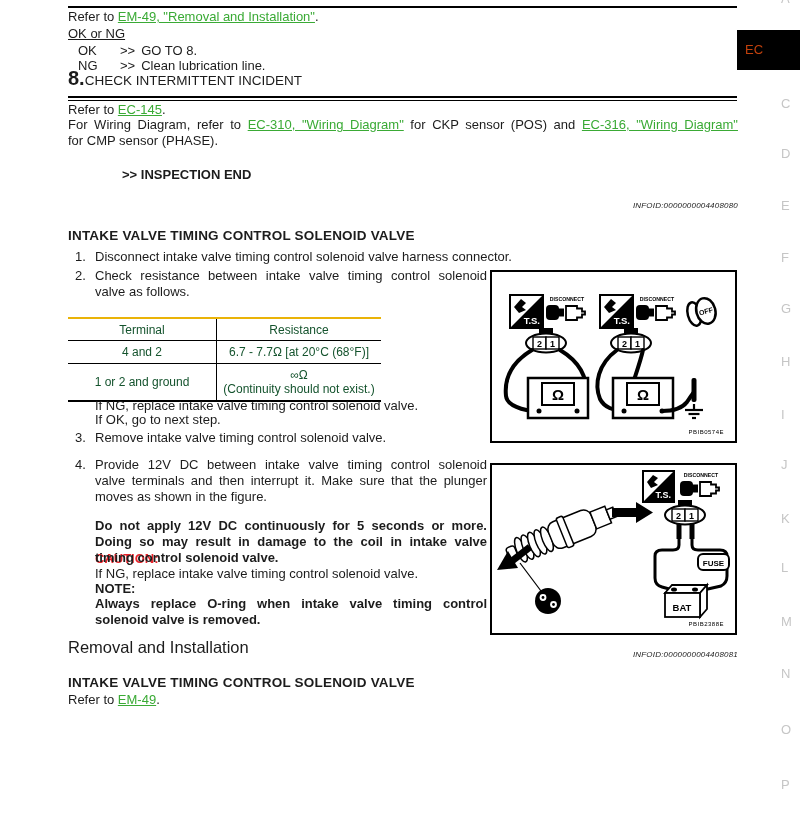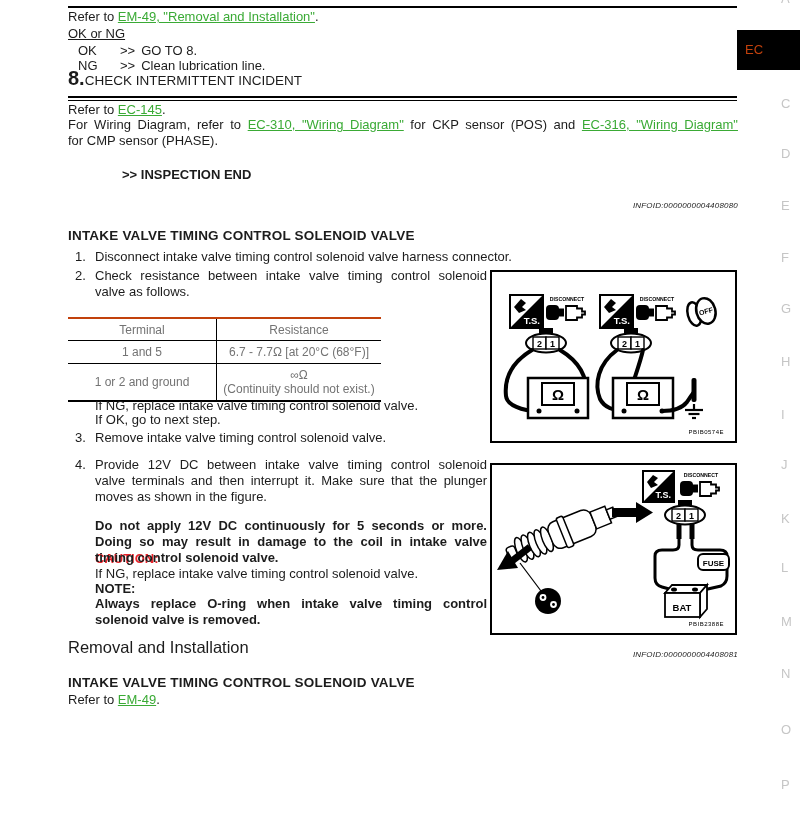--- a/index.html
+++ b/index.html
@@ -24,21 +24,21 @@
   .infoid{font-size:8px;font-style:italic;color:#222;letter-spacing:.2px;}
   .stepnum{position:absolute;left:75px;}
   .steptext{position:absolute;left:95px;}
   .caution{color:var(--color-caution);font-weight:bold;margin-top:48px;}
   
   .row{position:absolute;left:78px;display:flex;}
   .row .verdict{width:42px;}
   .row .arrow{margin-right:6px;}
   
   table.spec{position:absolute;left:68px;top:317px;width:313px;border-collapse:collapse;
-             font-size:12px;color:#737373;border-top:2px solid #c2410c;border-bottom:2px solid #000;}
+             font-size:12px;color:#14532d;border-top:2px solid #eab308;border-bottom:2px solid #000;}
   table.spec td{text-align:center;vertical-align:middle;padding:2px 4px;}
   table.spec tr{border-bottom:1px solid #000;}
   table.spec tr:last-child{border-bottom:none;}
   table.spec td.c1{width:140px;border-right:1px solid #000;}
   table.spec tr.hdr td{height:17px;}
   table.spec tr.r1 td{height:18px;}
   table.spec tr.r2 td{height:32px;line-height:14px;}
   
   .fig{position:absolute;border:2px solid #000;background:#fff;}
   svg text{font-family:"Liberation Sans","DejaVu Sans",sans-serif;}
@@ -100,21 +100,21 @@
   <div class="t steptext jl" style="top:268px;width:392px;">Check resistance between intake valve timing control solenoid</div>
   <div class="t steptext" style="top:284px;">valve as follows.</div>
 
   <table class="spec">
     <tbody>
         <tr class="hdr">
       <td class="c1">Terminal</td>
       <td>Resistance</td>
     </tr>
     <tr class="r1">
-      <td class="c1">1 and 5</td>
+      <td class="c1">4 and 2</td>
       <td>6.7 - 7.7Ω [at 20°C (68°F)]</td>
     </tr>
     <tr class="r2">
       <td class="c1">1 or 2 and ground</td>
       <td>
         <div>∞Ω</div>
         <div>(Continuity should not exist.)</div>
       </td>
     </tr>
   </tbody>

